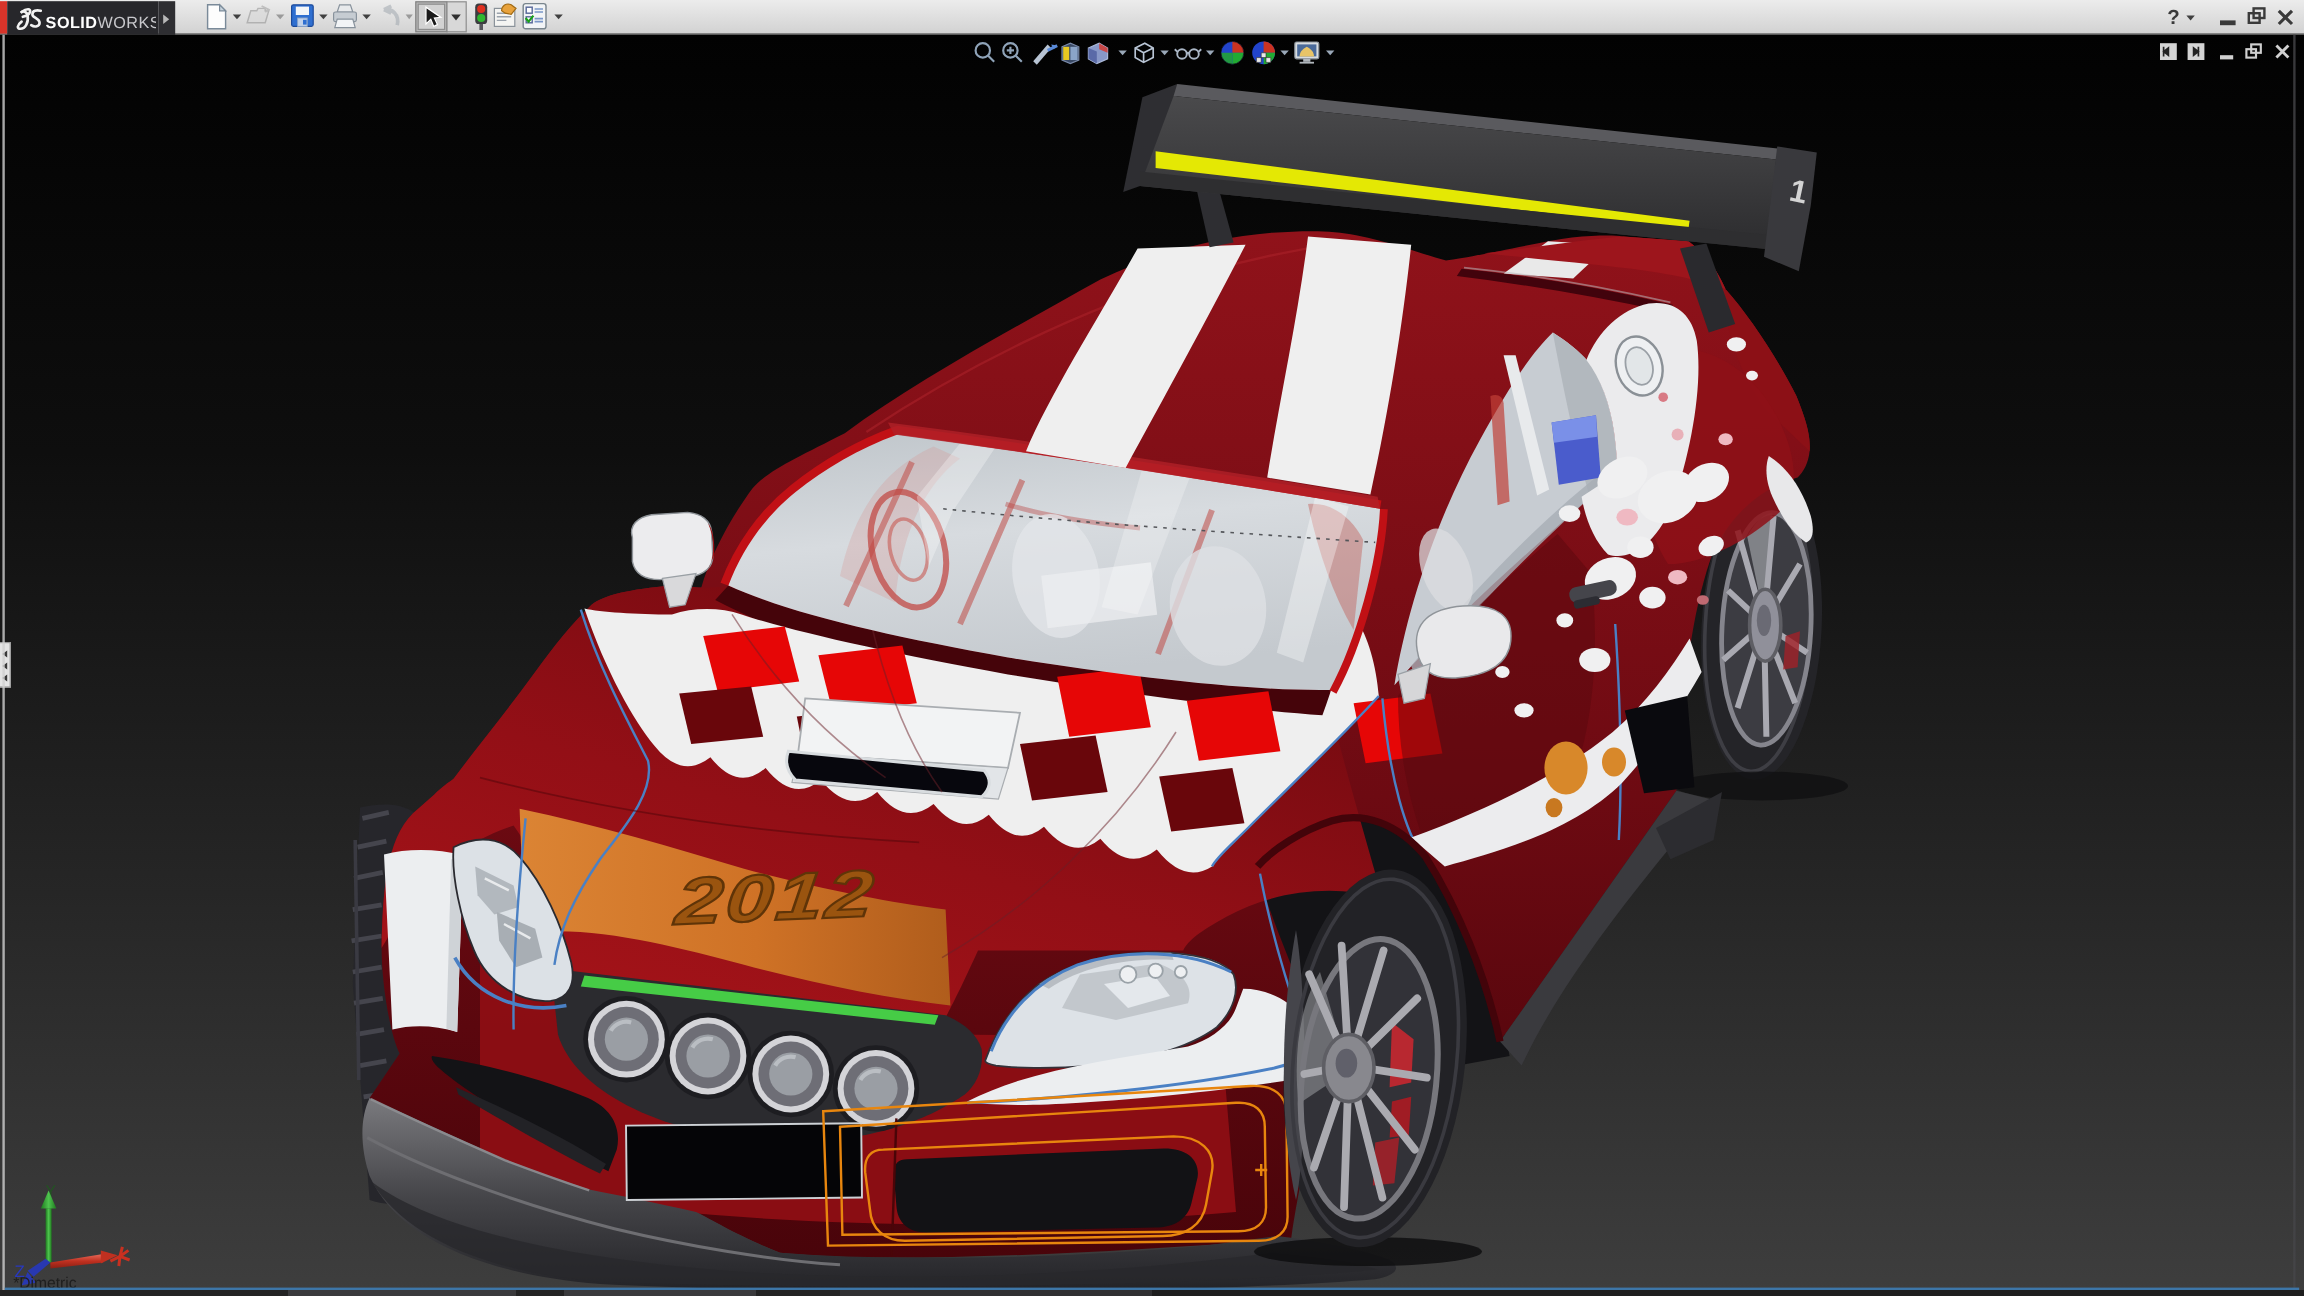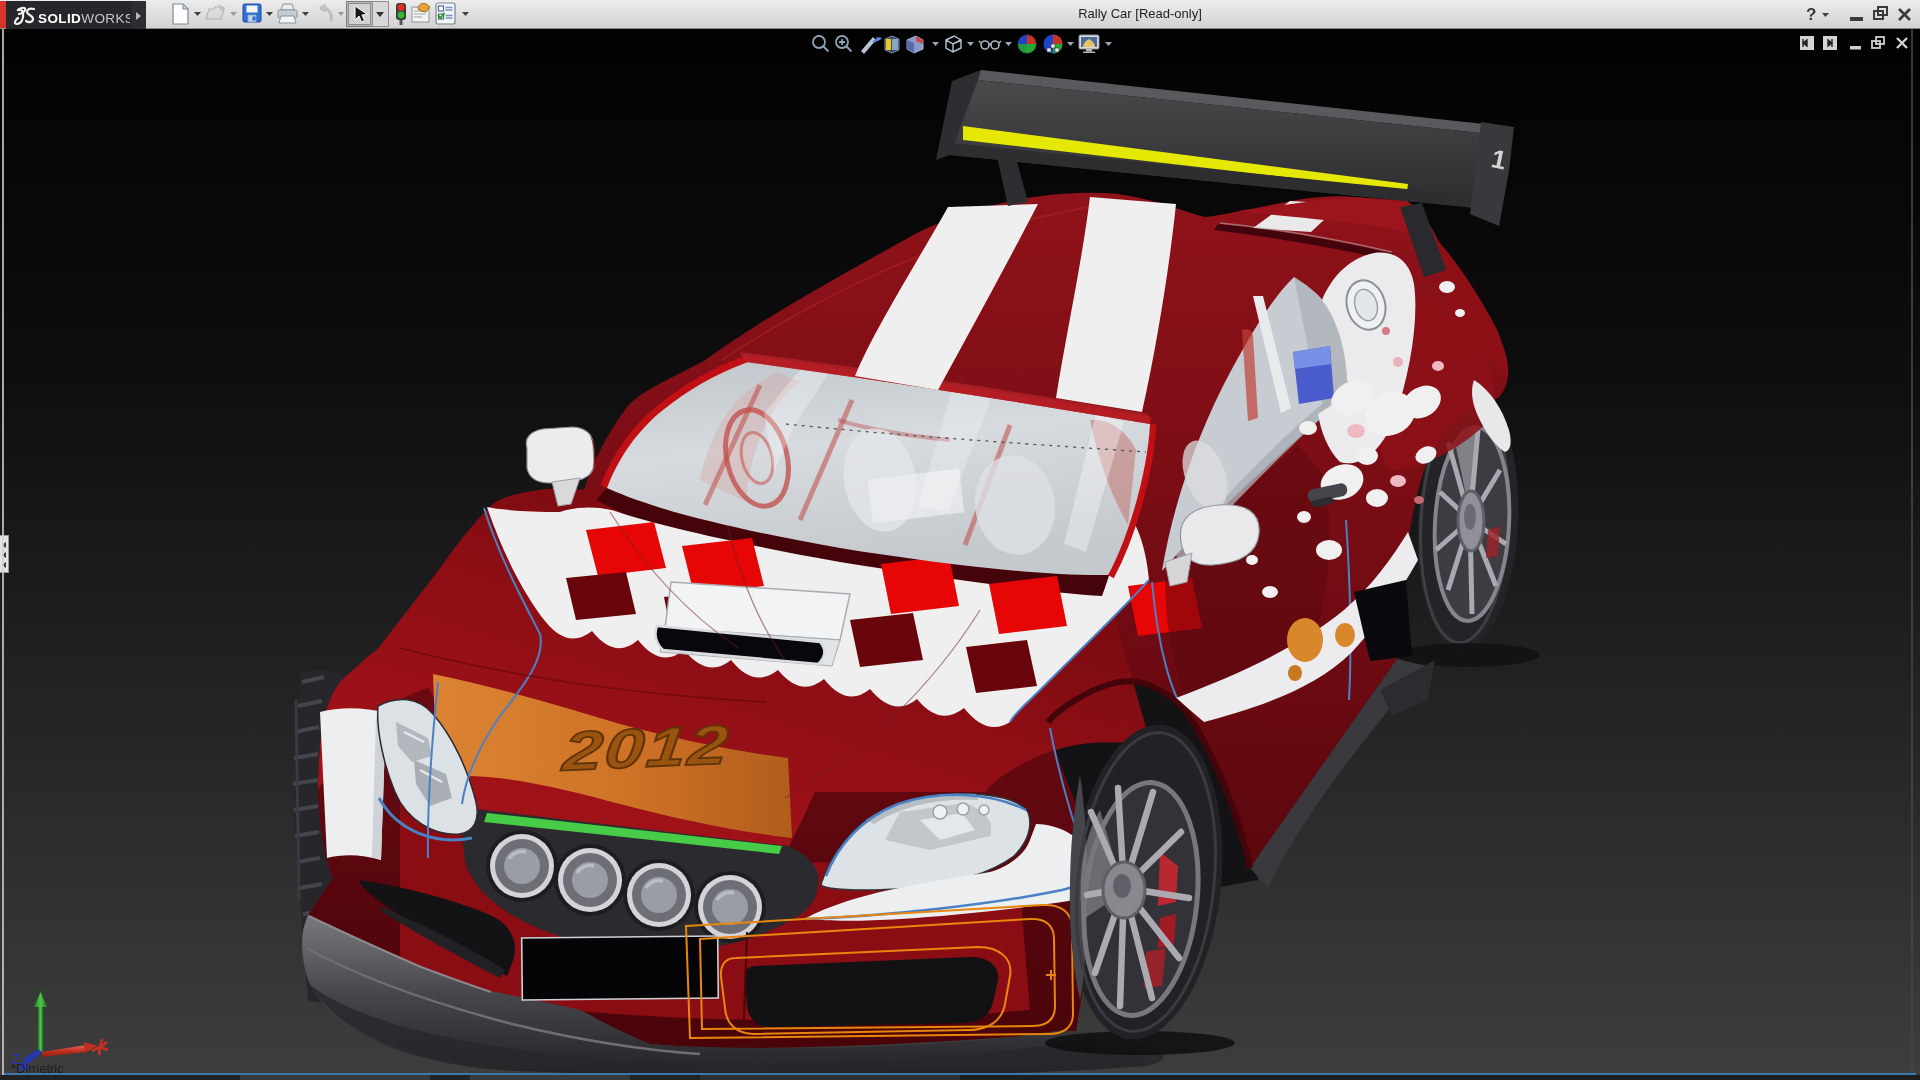--- a/index.html
+++ b/index.html
@@ -42,21 +42,20 @@
       <svg width="120" height="24" viewBox="0 0 120 24">
         <g fill="none" stroke="#f2f2f2" stroke-width="2.2" stroke-linecap="round">
           <path d="M8,14 C4,17 4,20 7,20 C11,20 14,15 13,9 C12.6,6 10,5 8,6"></path>
           <path d="M8,6 C12,3 16,3 15,6 C14,9 9,10 9,10"></path>
           <path d="M24,5 C20,4 17,5 17,8 C17,11 23,11 23,15 C23,18 19,19 16,17"></path>
         </g>
         <text x="28" y="19" fill="#ffffff" font-size="13.5" font-weight="bold" font-family="Liberation Sans,sans-serif" letter-spacing="0.4">SOLID<tspan fill="#c8c8cc" font-weight="normal">WORKS</tspan></text>
       </svg>
     </div>
     <div id="logoarrow"></div>
-    <div id="title-text">Rally Car [Read-only]</div>
     <svg id="tb-icons" width="320" height="29" viewBox="0 0 320 29">
 
       <g transform="translate(12,4)">
         <path d="M1,0 h10 l5,5 v15 h-15 z" fill="#fdfdfd" stroke="#7a8a99" stroke-width="1.2"></path>
         <path d="M11,0 l5,5 h-5 z" fill="#c8d4de" stroke="#7a8a99" stroke-width="1"></path>
       </g>
       <path d="M34,12 l7,0 l-3.5,4 z" fill="#404040"></path>
       <g transform="translate(46,5)" opacity="0.55">
         <path d="M0,14 L3,4 L8,4 L9,2 L15,2 L15,4 L18,4 L15,14 Z" fill="#d8d8d8" stroke="#909090" stroke-width="1.2"></path>
         <path d="M12,0 l6,3 l-3,2" fill="none" stroke="#a0a0a0" stroke-width="1.5"></path>

